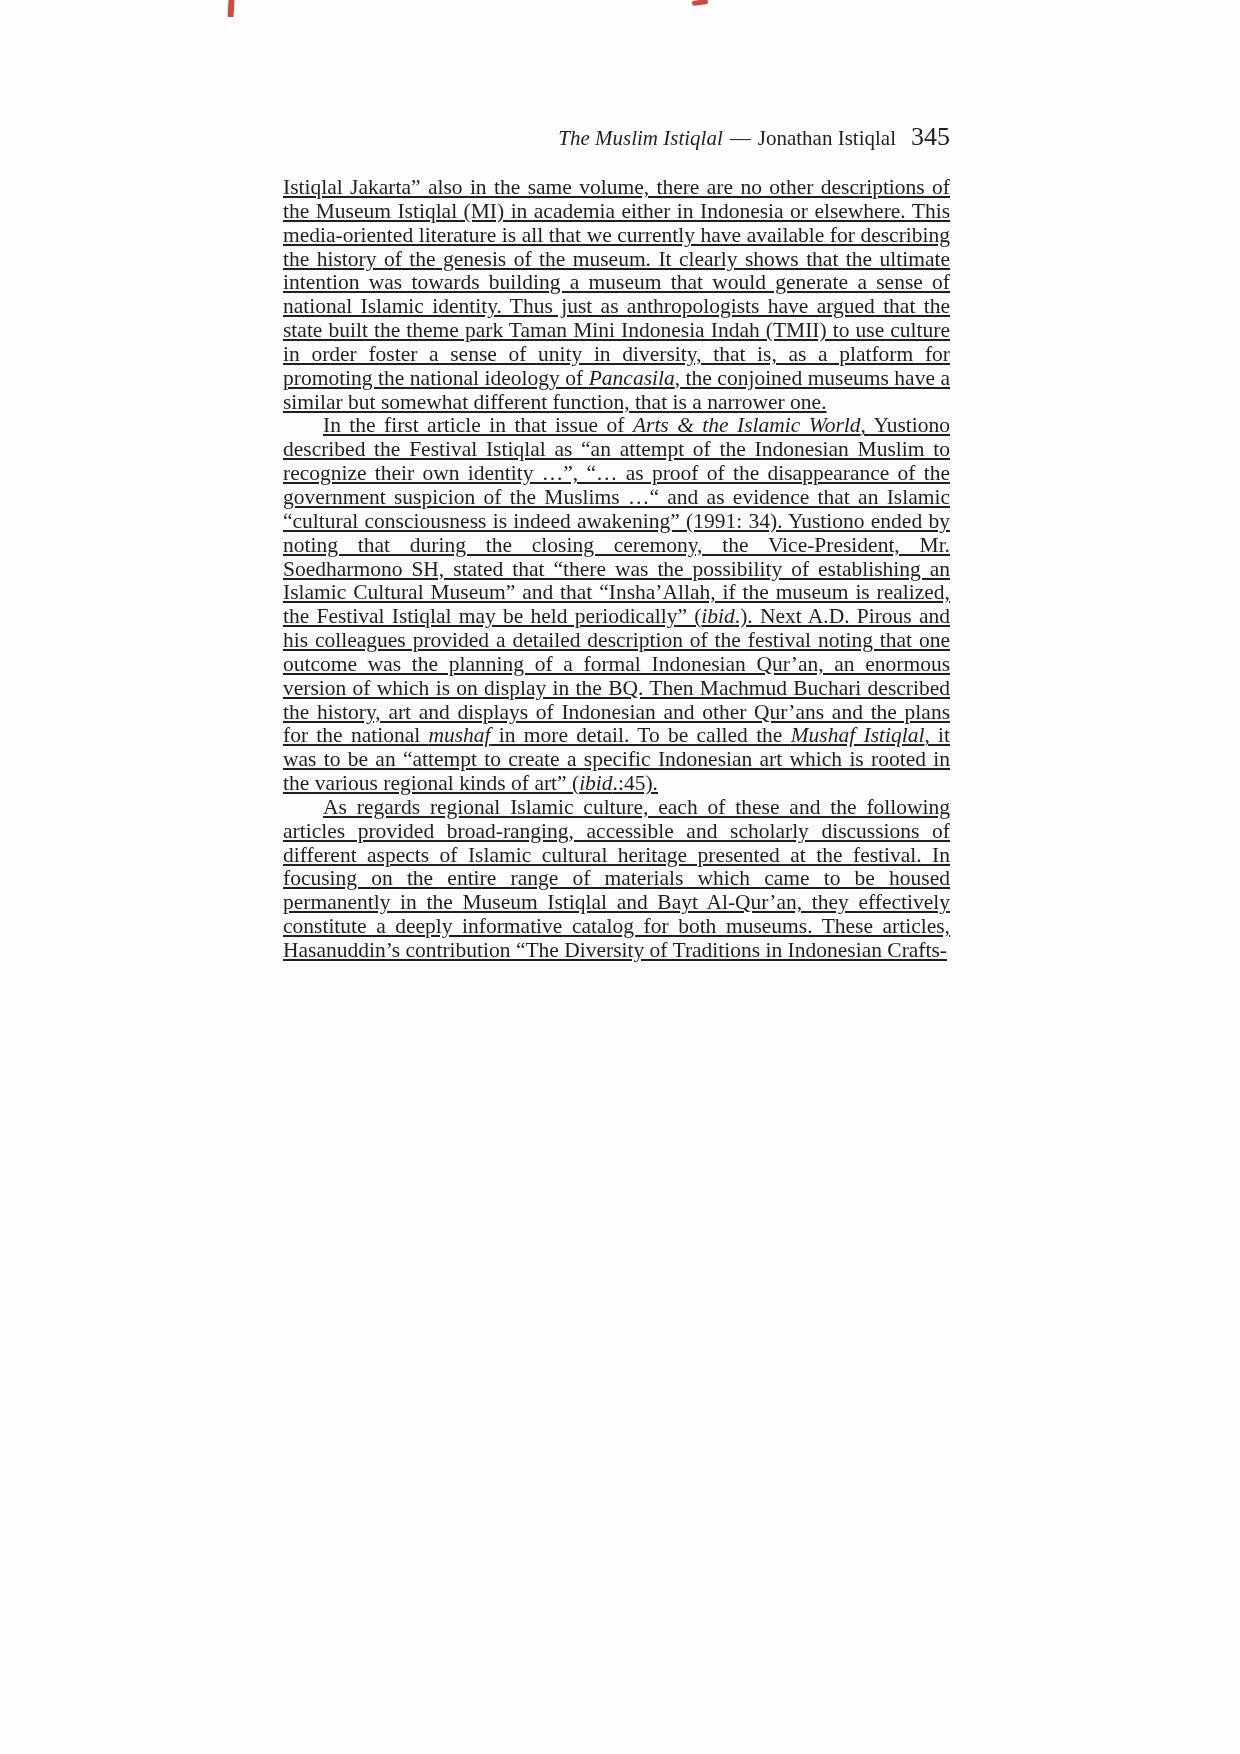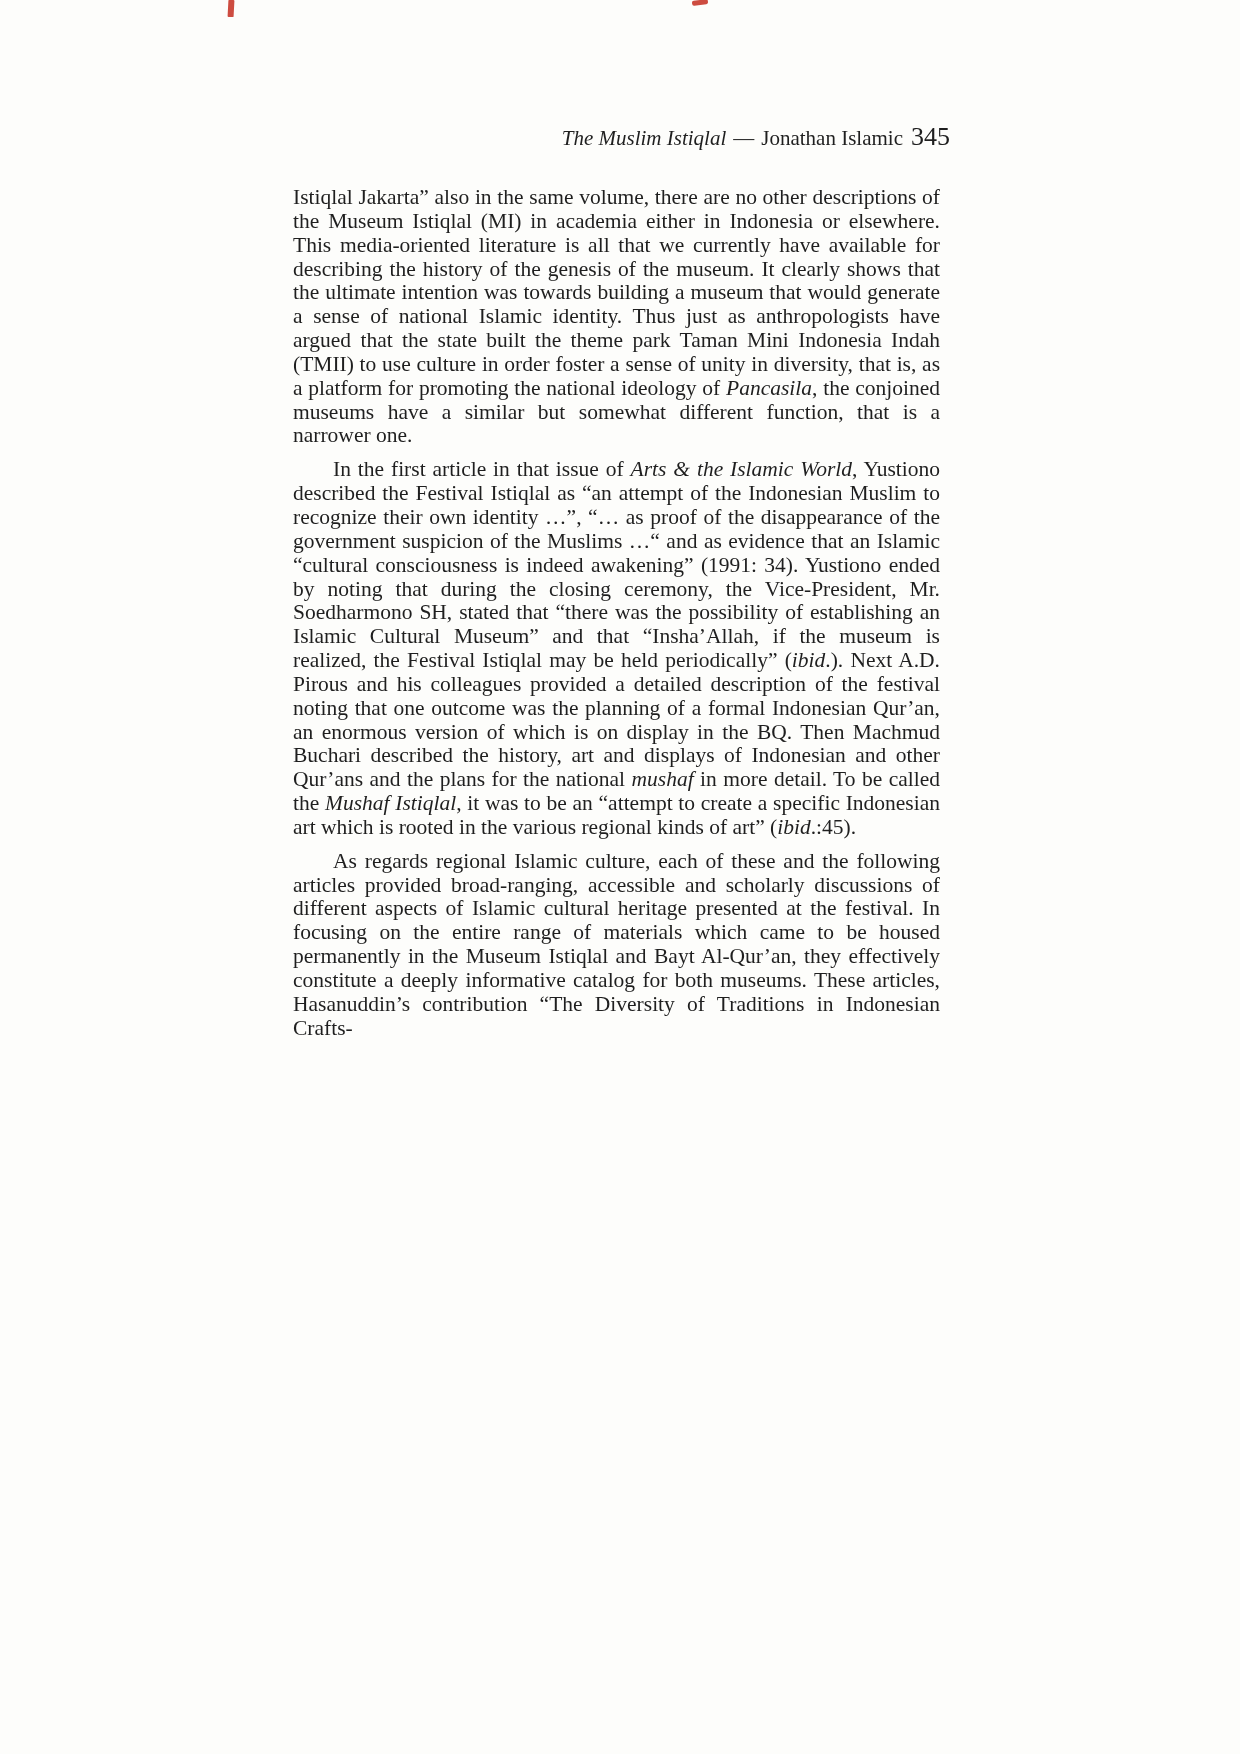--- a/index.html
+++ b/index.html
@@ -20,34 +20,35 @@
     width: 667px;
     text-align: right;
     font-size: 21px;
     line-height: 26px;
     white-space: nowrap;
   }
   .header-title { font-style: italic; }
   .header-sep { margin: 0 7px; }
   .page-number {
     font-size: 26px;
-    margin-left: 8px;
+    margin-left: 15px;
   }
   .body-text {
     position: absolute;
     top: 176px;
     left: 283px;
     width: 667px;
     font-size: 21.5px;
     line-height: 23.85px;
   }
   p.para {
-    margin: 10px;
+    margin: 0;
     padding: 0;
     text-align: justify;
+    text-decoration: underline;
   }
   p.para.indent { text-indent: 40px; }
   .it { font-style: italic; }
   .scan-artifact {
     position: absolute;
     background: var(--artifact_red, #c8382b);
     opacity: 0.9;
   }
   .artifact-1 {
     left: 228px; top: 0;
@@ -64,21 +65,21 @@
 </style>
 </head>
 <body>
 
 <div class="page">
 
   <div class="scan-artifact artifact-1"></div>
   <div class="scan-artifact artifact-2"></div>
 
   <div class="running-header">
-    <span class="header-title">The Muslim Istiqlal</span><span class="header-sep">—</span><span>Jonathan Islamic</span><span class="page-number">345</span>
+    <span class="header-title">The Muslim Istiqlal</span><span class="header-sep">—</span><span>Jonathan Istiqlal</span><span class="page-number">345</span>
   </div>
 
   <div class="body-text" id="paragraphs">
       <p class="para"><span>Istiqlal Jakarta” also in the same volume, there are no other descriptions of the Museum Istiqlal (MI) in academia either in Indonesia or elsewhere. This media-oriented literature is all that we currently have available for describing the history of the genesis of the museum. It clearly shows that the ultimate intention was towards building a museum that would generate a sense of national Islamic identity. Thus just as anthropologists have argued that the state built the theme park Taman Mini Indonesia Indah (TMII) to use culture in order foster a sense of unity in diversity, that is, as a platform for promoting the national ideology of </span><span class="it">Pancasila</span><span>, the conjoined museums have a similar but somewhat different function, that is a narrower one.</span></p>
       <p class="para indent"><span>In the first article in that issue of </span><span class="it">Arts &amp; the Islamic World</span><span>, Yustiono described the Festival Istiqlal as “an attempt of the Indonesian Muslim to recognize their own identity …”, “… as proof of the disappearance of the government suspicion of the Muslims …“ and as evidence that an Islamic “cultural consciousness is indeed awakening” (1991: 34). Yustiono ended by noting that during the closing ceremony, the Vice-President, Mr. Soedharmono SH, stated that “there was the possibility of establishing an Islamic Cultural Museum” and that “Insha’Allah, if the museum is realized, the Festival Istiqlal may be held periodically” (</span><span class="it">ibid</span><span>.). Next A.D. Pirous and his colleagues provided a detailed description of the festival noting that one outcome was the planning of a formal Indonesian Qur’an, an enormous version of which is on display in the BQ. Then Machmud Buchari described the history, art and displays of Indonesian and other Qur’ans and the plans for the national </span><span class="it">mushaf</span><span> in more detail. To be called the </span><span class="it">Mushaf Istiqlal</span><span>, it was to be an “attempt to create a specific Indonesian art which is rooted in the various regional kinds of art” (</span><span class="it">ibid</span><span>.:45).</span></p>
       <p class="para indent"><span>As regards regional Islamic culture, each of these and the following articles provided broad-ranging, accessible and scholarly discussions of different aspects of Islamic cultural heritage presented at the festival. In focusing on the entire range of materials which came to be housed permanently in the Museum Istiqlal and Bayt Al-Qur’an, they effectively constitute a deeply informative catalog for both museums. These articles, Hasanuddin’s contribution “The Diversity of Traditions in Indonesian Crafts-</span></p>
     </div>
 
 </div>
 

